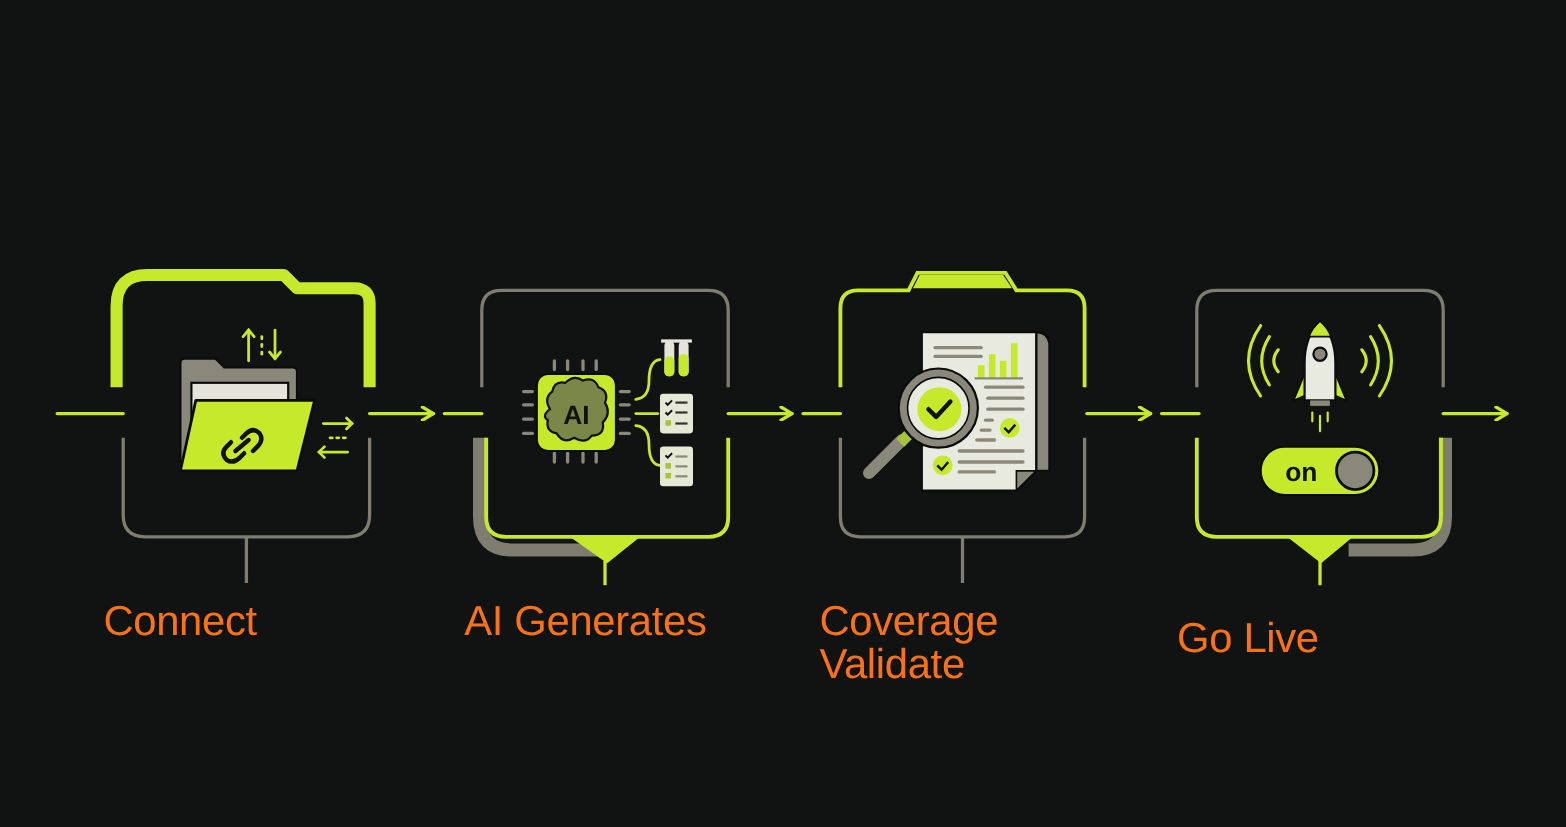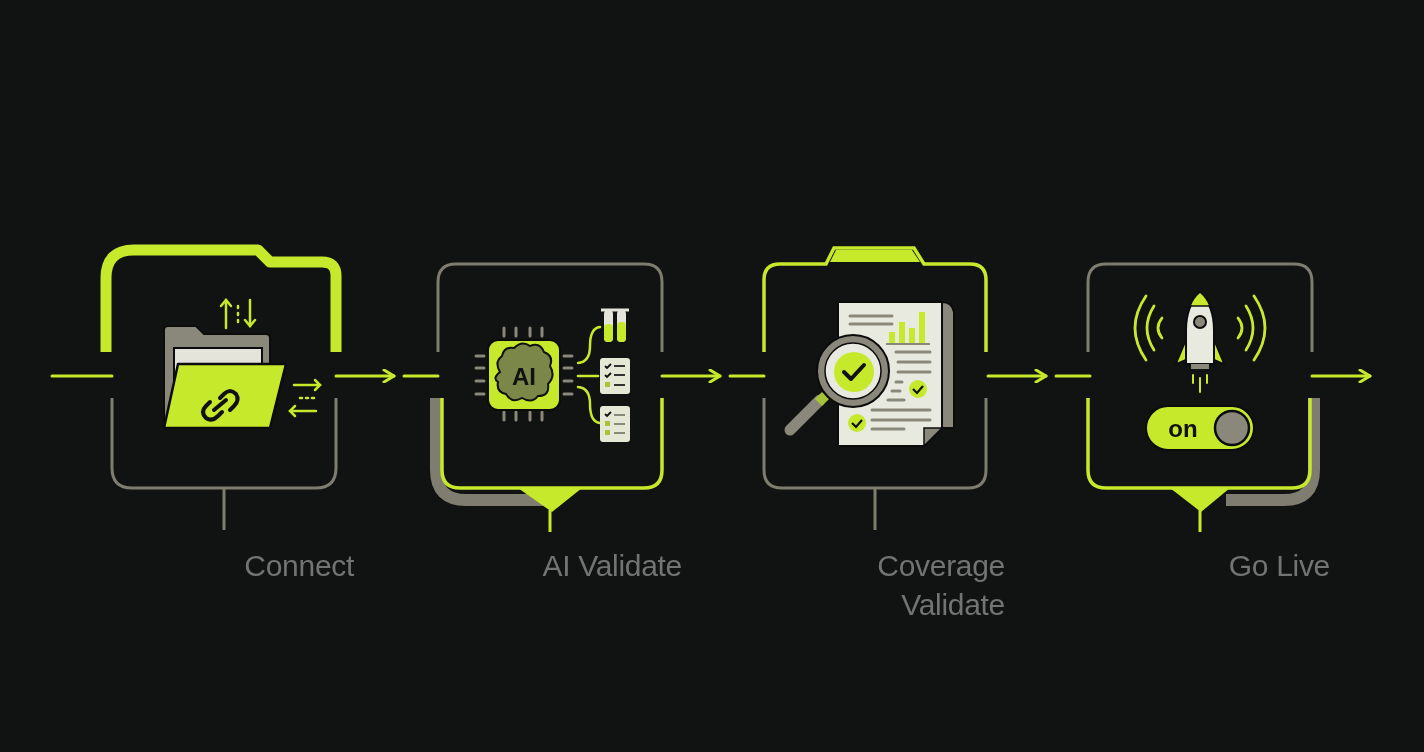--- a/index.html
+++ b/index.html
@@ -7,23 +7,23 @@
     width: 1424px; height: 752px;
     background: #111212;
     position: relative;
     overflow: hidden;
     font-family: "Liberation Sans", "DejaVu Sans", sans-serif;
   }
   .diagram { position: absolute; left: 0; top: 0; width: 1424px; height: 752px; }
   .label {
     position: absolute;
     width: 260px;
-    text-align: right;
-    color: #737373;
-    font-size: 30px;
+    text-align: left;
+    color: #f97316;
+    font-size: 38px;
     line-height: 39px;
     letter-spacing: -0.3px;
   }
   .label span { display: block; }
 </style>
 </head>
 <body>
 
 <svg class="diagram" viewBox="0 0 1424 752" xmlns="http://www.w3.org/2000/svg">
   <defs>
@@ -236,22 +236,22 @@
         <circle cx="1232" cy="428" r="17" fill="#8a887a" stroke="#0c0c0c" stroke-width="2.5"></circle>
       </g>
     </g>
   </g>
 </svg>
 
 <div class="label" style="left:94px; top:546px;">
   <span>Connect</span>
 </div>
 <div class="label" style="left:422px; top:546px;">
-  <span>AI Validate</span>
+  <span>AI Generates</span>
 </div>
 <div class="label" style="left:745px; top:546px;">
   <span>Coverage</span>
   <span>Validate</span>
 </div>
-<div class="label" style="left:1070px; top:546px;">
+<div class="label" style="left:1070px; top:562px;">
   <span>Go Live</span>
   <span></span>
 </div>
 
 </body></html>

